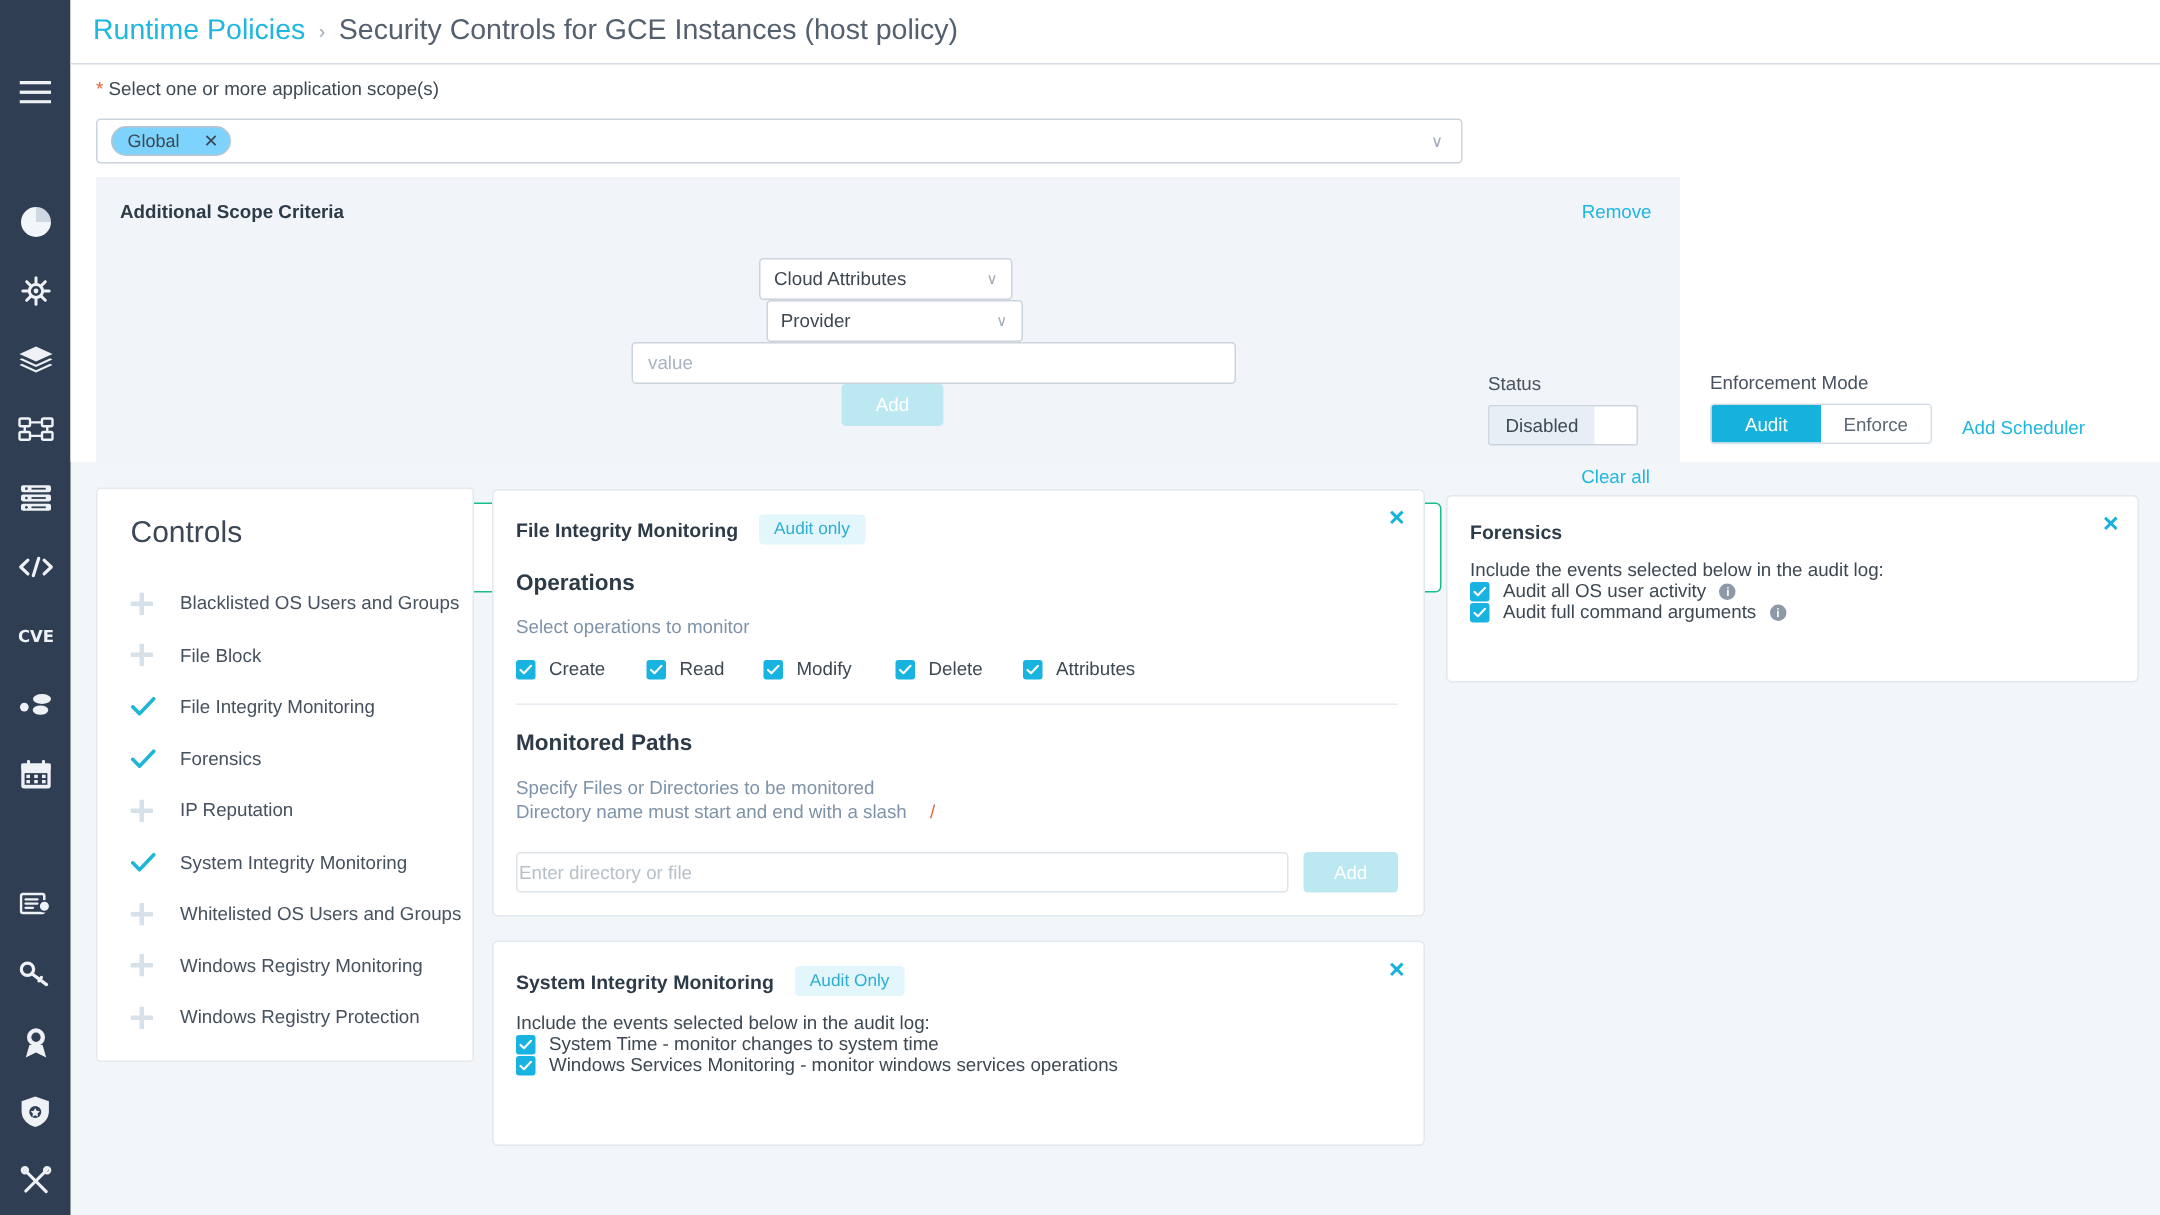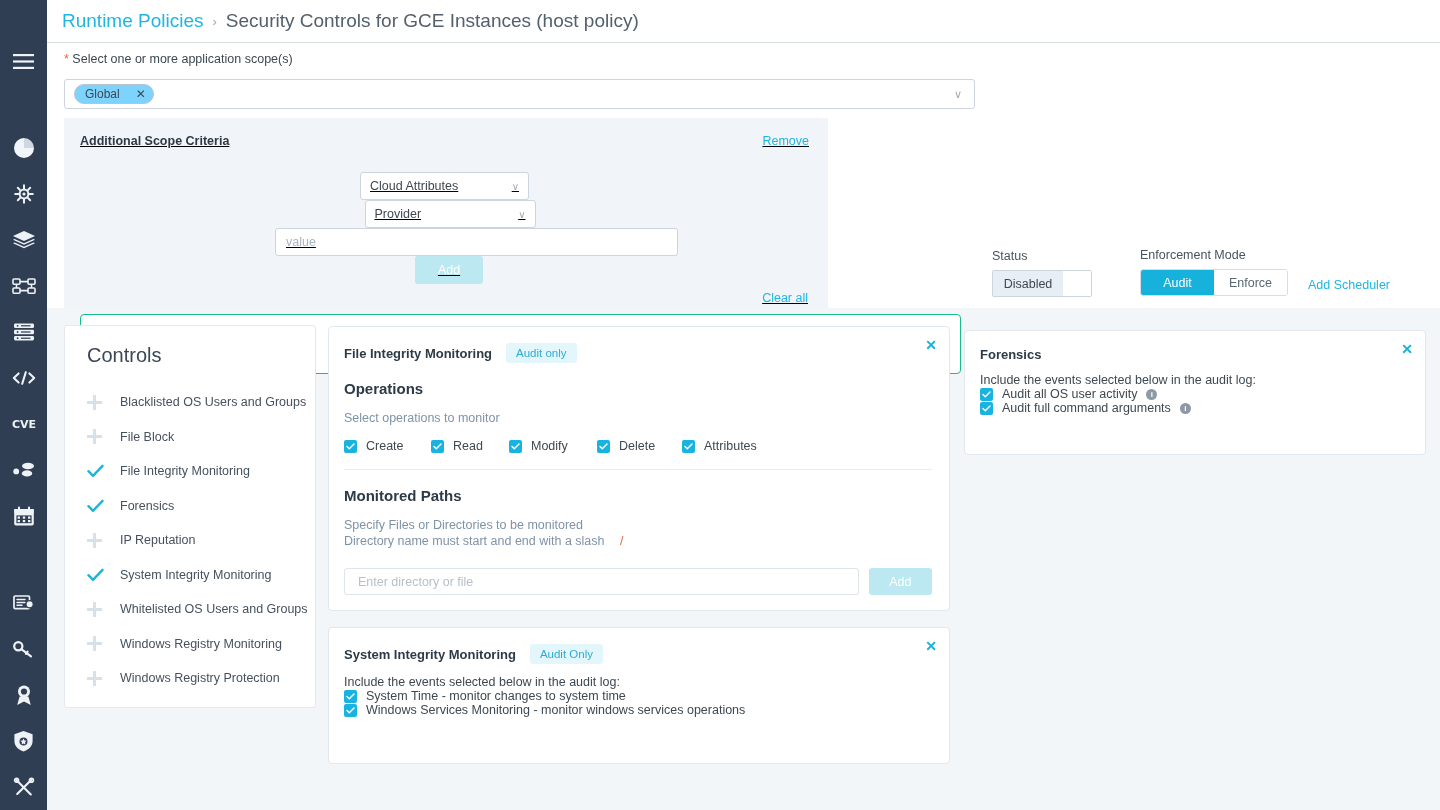--- a/index.html
+++ b/index.html
@@ -70,24 +70,23 @@
   }
   #scope-chip .chip-x { color: #39475a; font-size: 12px; cursor: pointer; }
   #scope-caret {
     margin-left: auto; margin-right: 12px;
     color: #9fabb8; font-size: 11px;
   }
 
   
   #criteria-box {
     position: absolute; left: 64px; top: 118px;
-    width: 764px; height: 190px;
+    width: 1056px; height: 190px;
     background: #f1f4f8;
     padding: 16px 19px 0 16px;
-    text-decoration: underline;
   }
   #criteria-head {
     display: flex; align-items: center; justify-content: space-between;
     font-size: 12.5px;
   }
   #criteria-title { color: #2d3a47; font-weight: bold; }
   .link-cyan { color: #1fb6e0; cursor: pointer; font-size: 12.5px; }
 
   #criteria-row {
     margin-top: 24px;
@@ -110,21 +109,21 @@
     color: #3d4852; background: #fff; outline: none;
   }
   #value-input::placeholder { color: #a9b4c0; }
   #add-criteria-btn {
     width: 68px; height: 28px; margin-left: 9px;
     background: #bce8f2; border: none; border-radius: 3px;
     color: #ffffff; font-size: 12.5px; cursor: pointer;
     font-family: "Liberation Sans", sans-serif;
   }
   #clearall-wrap {
-    margin-top: 4px; text-align: right; padding-right: 1px;
+    margin-top: 25px; text-align: right; padding-right: 1px;
   }
   #expr-box {
     margin-top: 8px; position: relative;
     width: 881px; height: 60px;
     border: 1px solid #17bd8d; border-radius: 4px;
     background: #fff;
     padding: 10px 12px; font-size: 12.5px; color: #3d4852;
   }
   #reset-icon {
     position: absolute; right: 15px; bottom: 8px;
@@ -209,21 +208,21 @@
     display: flex; align-items: center; justify-content: center;
     flex: none;
   }
   .cbx svg { display: block; }
   .divider { border-top: 1px solid #e6ecf1; margin-top: 16px; }
 
   #paths-row { display: flex; align-items: center; margin-top: 20px; }
   #path-input {
     width: 521px; height: 27px;
     border: 1px solid #dde4ea; border-radius: 3px;
-    padding: 0 13px; font-size: 12.5px;
+    padding: 0 1px; font-size: 12.5px;
     font-family: "Liberation Sans", sans-serif;
     color: #3d4852; background: #fff; outline: none;
   }
   #path-input::placeholder { color: #b7c0c9; }
   #path-add-btn {
     width: 64px; height: 27px; margin-left: 10px;
     background: #bce8f2; border: none; border-radius: 3px;
     color: #ffffff; font-size: 12.5px; cursor: pointer;
     font-family: "Liberation Sans", sans-serif;
   }

